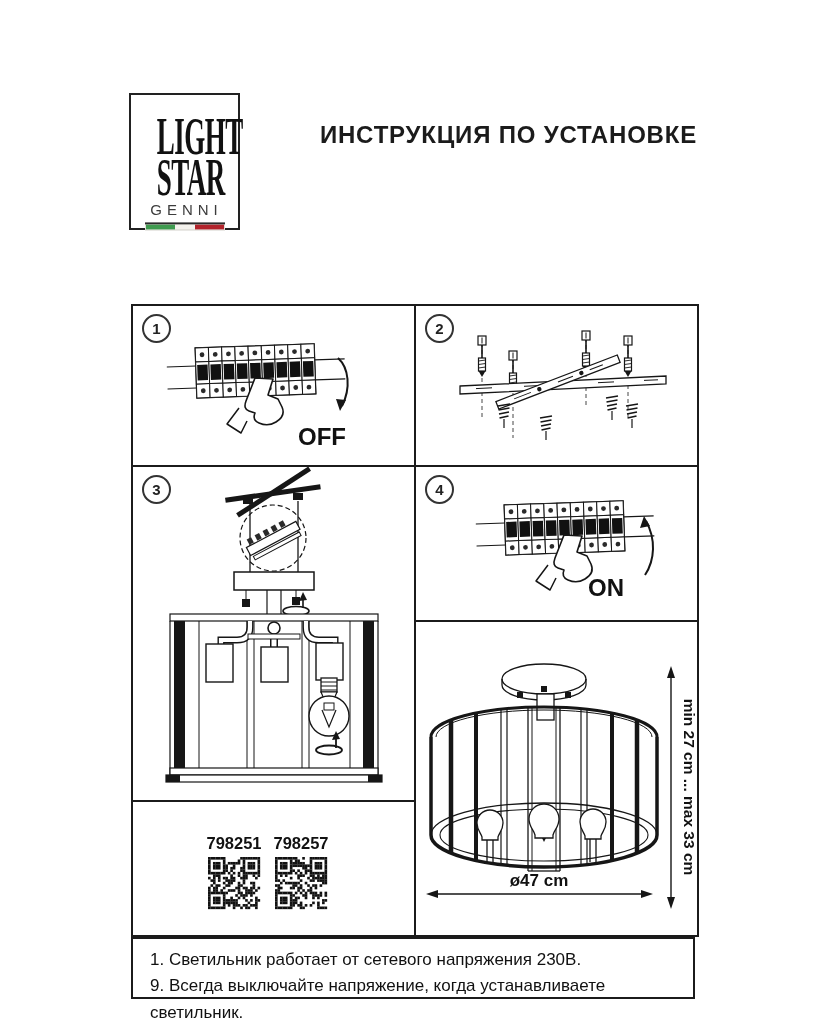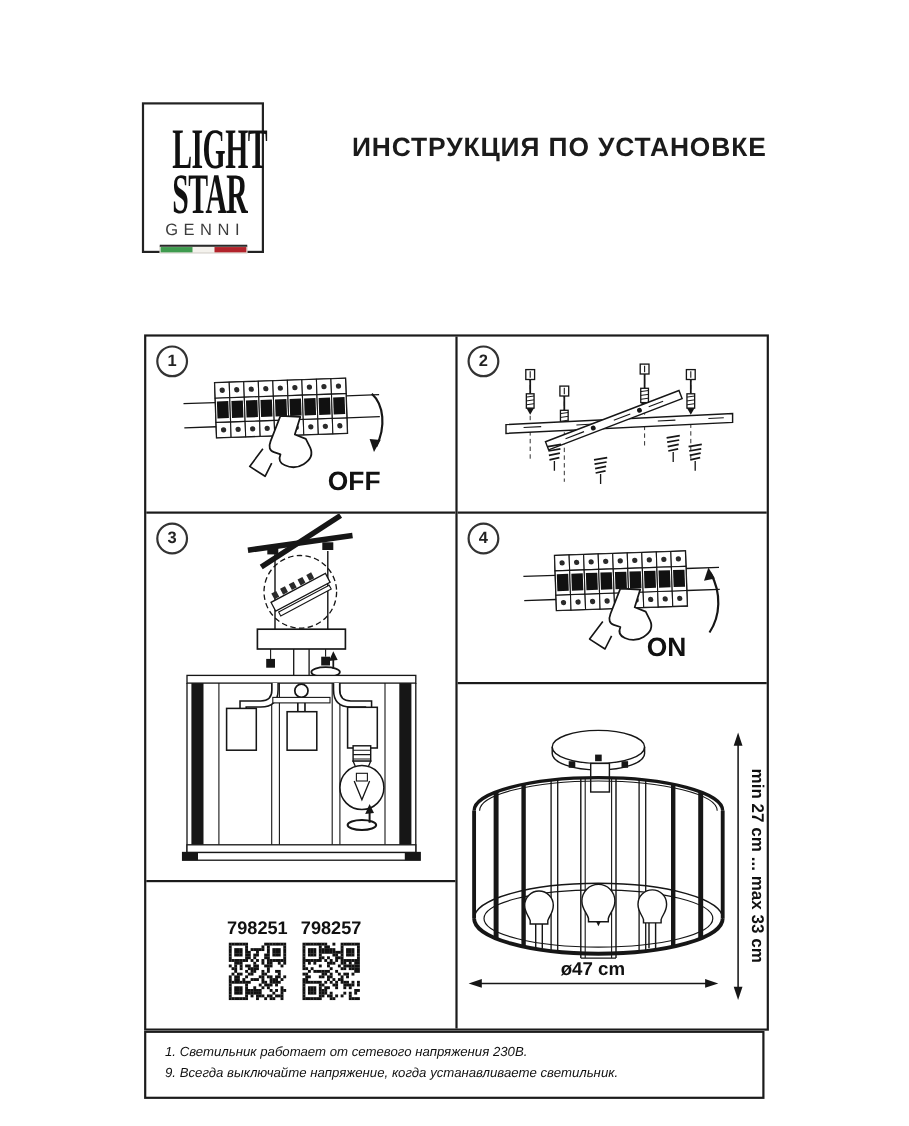--- a/index.html
+++ b/index.html
@@ -45,21 +45,21 @@
     display:flex;align-items:center;justify-content:center;background:#fff;z-index:2;
   }
   svg{display:block;}
   svg text{font-family:"Liberation Sans","DejaVu Sans",sans-serif;fill:#111;}
   .ln{stroke:#161616;fill:none;}
   
   #footer-box{
     left:131px;top:937px;width:560px;height:58px;
     border:2px solid #1b1b1b;background:#fff;
   }
-  .note-line{font-size:12px;line-height:1.55;color:#111;font-style:italic;}
+  .note-line{font-size:17px;line-height:1.55;color:#111;}
   #footer-text{padding:8px 0 0 17px;}
 </style>
 </head>
 <body>
 
 <div class="abs" id="logo-box">
   <div class="logo-big" id="logo-top">LIGHT</div>
   <div class="logo-big">STAR</div>
   <div class="logo-group">GENNI</div>
   <svg id="logo-flag" width="80" height="9" viewBox="0 0 80 9">

